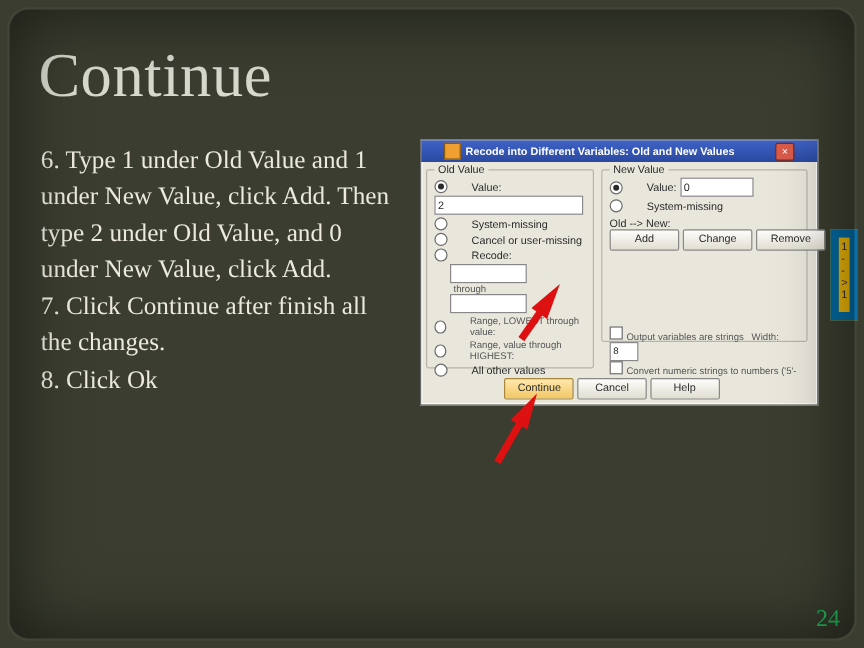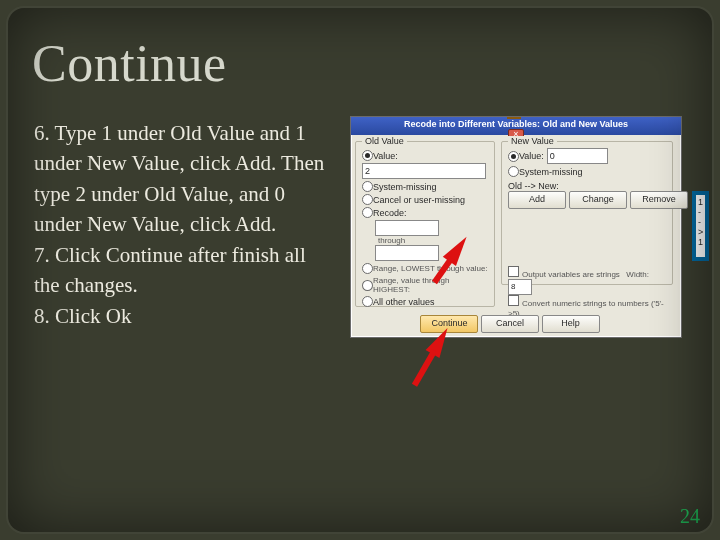--- a/index.html
+++ b/index.html
@@ -45,38 +45,37 @@
     font-family:Tahoma,Arial,sans-serif;
     font-size:9px;
     color:#2a2a2a;
     box-shadow:0 0 0 1px #fff inset;
   }
   .titlebar{
     height:18px;
     background:linear-gradient(#3f62c6,#2a49a0);
     color:#fff;display:flex;align-items:center;
     padding:0 19px;
-    flex-direction:column;
   }
   .titlebar .icon{width:12px;height:12px;background:#f0a030;border:1px solid #8a5a10;margin-right:4px}
   .titlebar .ttl{flex:1;font-weight:bold;font-size:9px}
   .closebox{width:14px;height:13px;background:#d85a4a;border:1px solid #7a2a1c;display:flex;align-items:center;justify-content:center;color:#fff;font-size:9px;line-height:1;border-radius:2px}
   .pane{position:relative;padding:6px;height:calc(100% - 18px);box-sizing:border-box}
   .group{
     position:absolute;border:1px solid #b8b5a6;border-radius:2px;
     padding:6px 6px 6px 6px;box-sizing:border-box;
   }
   .group>.legend{
     position:absolute;top:-6px;left:6px;background:#e9e7dc;padding:0 3px;font-size:9px
   }
-  .radio{display:flex;align-items:center;margin:2px 0;gap:0}
+  .radio{display:flex;align-items:center;margin:2px 0;gap:20px}
   .radio .dot{width:9px;height:9px;border:1px solid #6b6b6b;border-radius:50%;background:#fff;display:inline-block;position:relative}
   .radio .dot.sel::after{content:"";position:absolute;inset:2px;border-radius:50%;background:#2a2a2a}
   .textin{height:14px;border:1px solid #888;background:#fff;padding:0 2px;line-height:14px}
-  .listbox{background:#ffffff;border:4px solid #0369a1}
+  .listbox{background:#eab308;border:7px solid #0369a1}
   .btn{
     display:inline-block;min-width:44px;height:16px;line-height:15px;text-align:center;
     border:1px solid #888;border-radius:2px;background:linear-gradient(#fdfdfb,#e1ded0);
     padding:0 6px;font-size:9px
   }
   .btn.primary{background:linear-gradient(#ffe8ad,#f2c765);border-color:#a8863a}
   .chk{width:9px;height:9px;border:1px solid #6b6b6b;background:#fff;display:inline-block;margin-right:3px}
   .small{font-size:8px;color:#555}
   
   .arrow{

